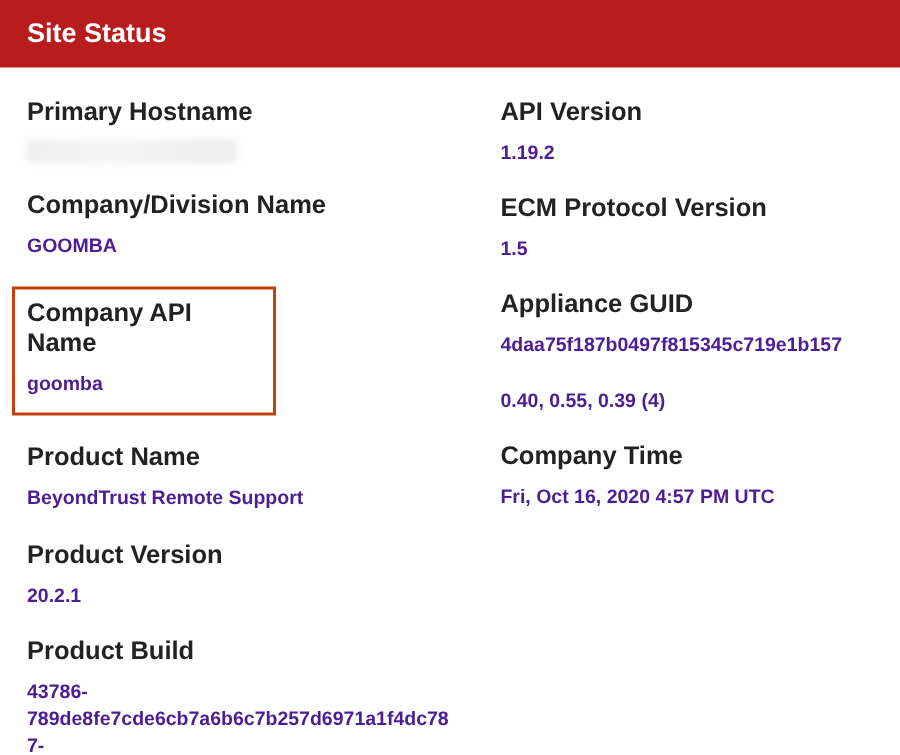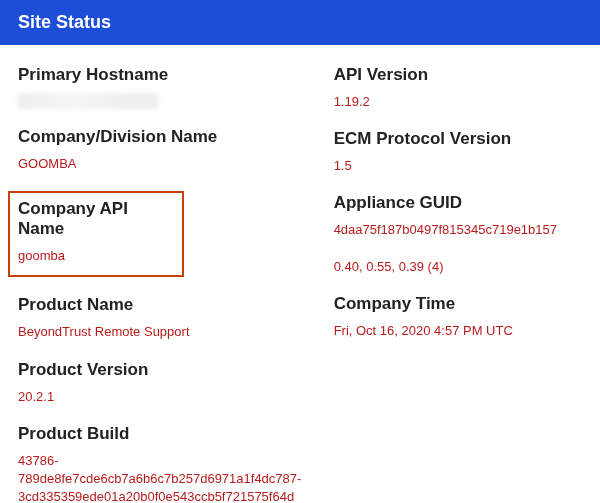--- a/index.html
+++ b/index.html
@@ -3,21 +3,21 @@
 <meta charset="utf-8">
 <style>
   * { box-sizing: border-box; margin: 0; padding: 0; }
   body {
     font-family: -apple-system, BlinkMacSystemFont, "Segoe UI", Arial, sans-serif;
     background: #fff;
     width: 600px;
     color: #333;
   }
   .header {
-    background: #1d4ed8;
+    background: #b91c1c;
     color: #fff;
     padding: 12px 18px;
     font-size: 18px;
     font-weight: 600;
   }
   .content {
     display: flex;
     padding: 20px 18px 14px 18px;
     gap: 30px;
   }
@@ -29,23 +29,24 @@
     margin-bottom: 18px;
   }
   .field-label {
     font-weight: 700;
     font-size: 17px;
     color: #222;
     margin-bottom: 8px;
   }
   .field-value {
     font-size: 13px;
-    color: #b91c1c;
+    color: #4c1d95;
     line-height: 1.4;
     word-break: break-word;
+    font-weight: bold;
   }
   .blurred {
     height: 16px;
     width: 140px;
     background: linear-gradient(90deg, #eee 0%, #f5f5f5 40%, #eee 80%);
     filter: blur(2px);
     border-radius: 2px;
   }
   .highlight-box {
     border: 2px solid #c2410c;

